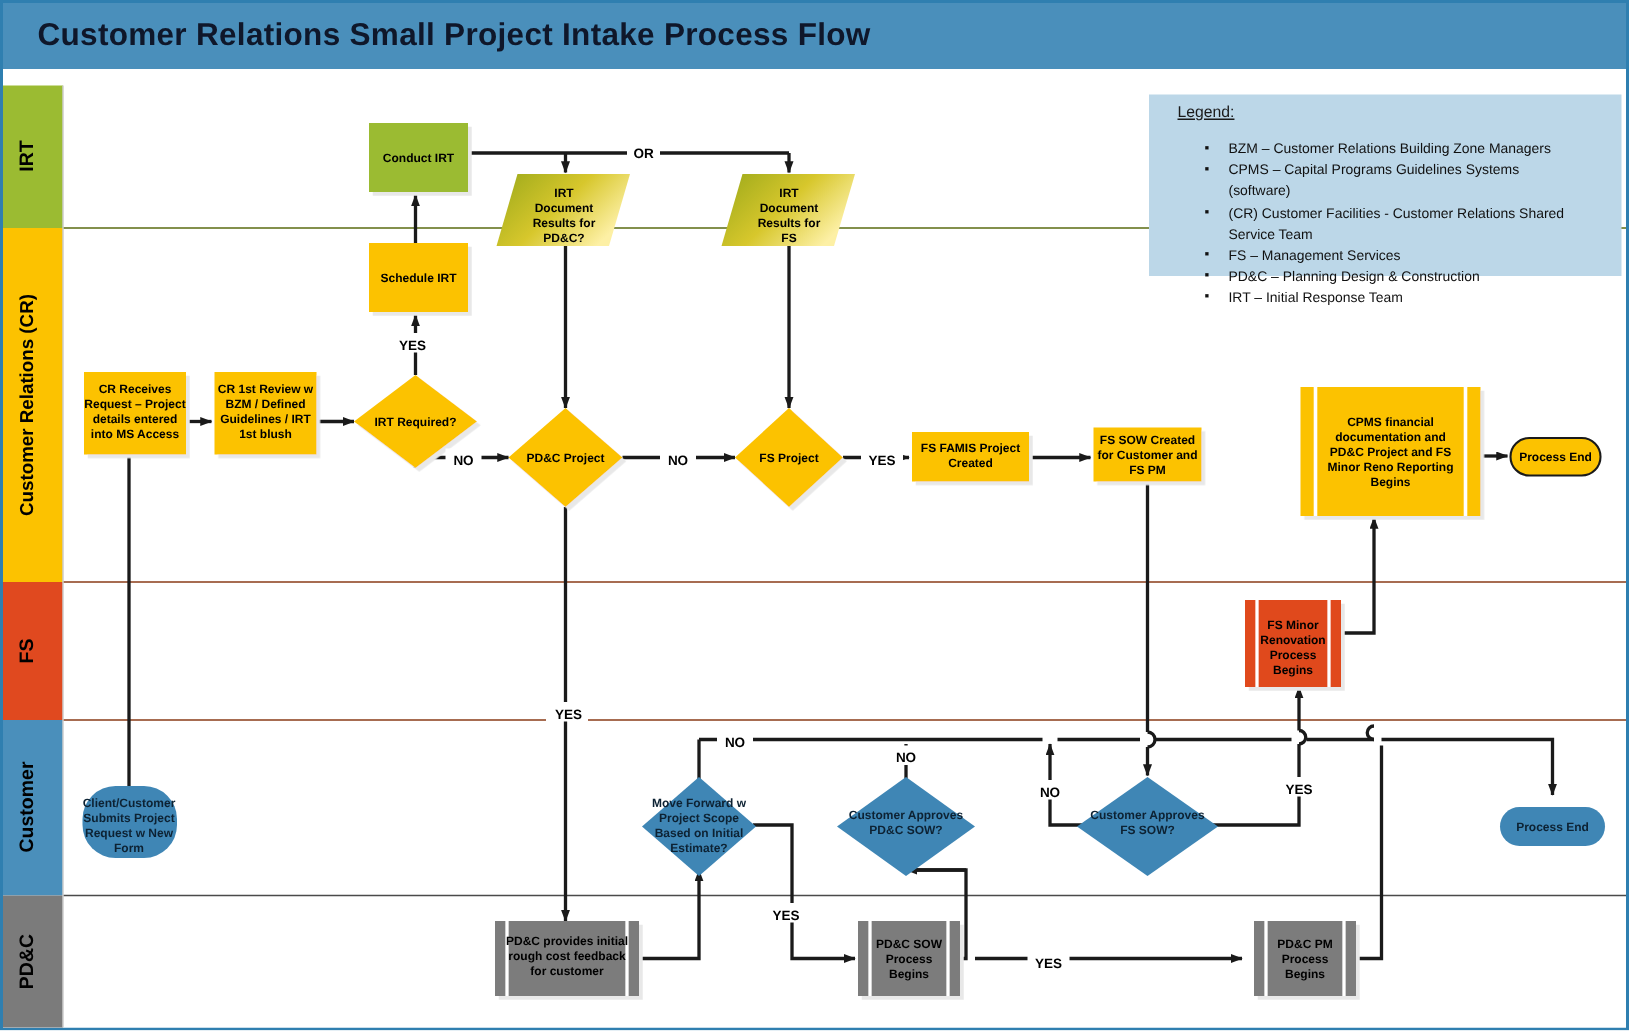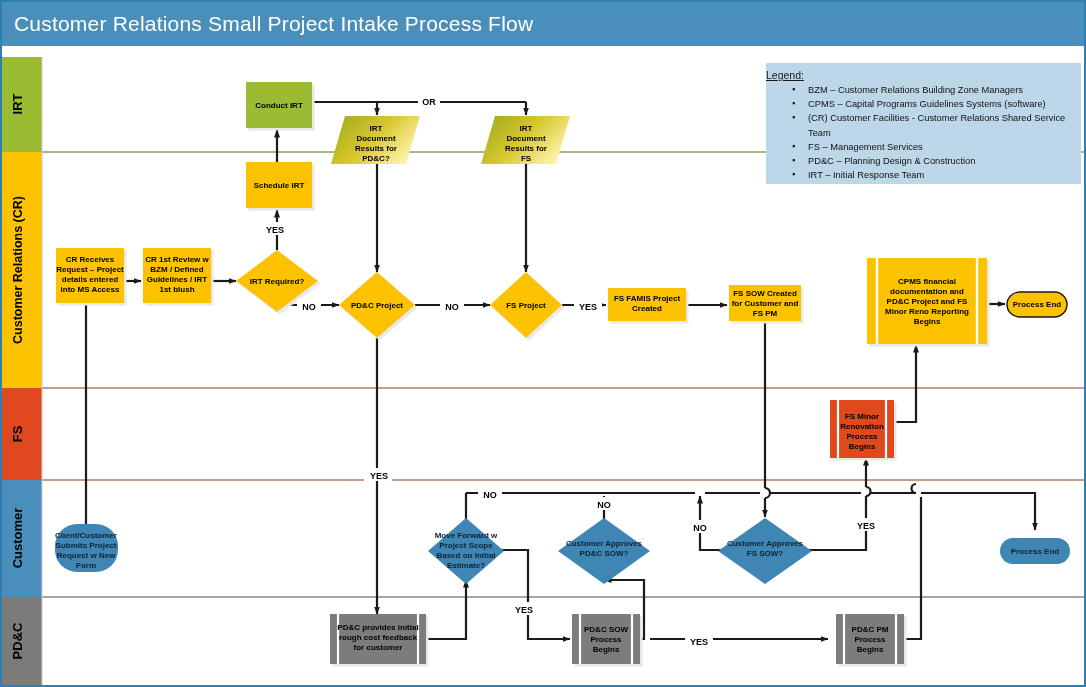--- a/index.html
+++ b/index.html
@@ -1,28 +1,28 @@
 <!DOCTYPE html>
 <html><head>
 <meta charset="utf-8">
 <style>
   html,body{margin:0;padding:0;background:#fff;}
   body{font-family:"Liberation Sans",sans-serif;}
   #page{position:relative;width:1086px;height:687px;background:#ffffff;overflow:hidden;}
   #frame{position:absolute;left:0;top:0;width:1086px;height:687px;border:2px solid #2f7fb0;box-sizing:border-box;}
   #title-bar{position:absolute;left:2px;top:2px;width:1082px;height:44px;background:#4a8fbb;display:flex;align-items:center;}
-  #title-bar .t{color:#ffffff;font-size:21px;font-weight:normal;padding-left:12px;letter-spacing:.2px;}
+  #title-bar .t{color:#0f172a;font-size:21px;font-weight:bold;padding-left:23px;letter-spacing:.2px;}
   svg{position:absolute;left:0;top:0;}
   .lane-label{font-weight:bold;fill:#000;}
   .shape-text{font-size:8px;font-weight:bold;fill:#000;text-anchor:middle;}
   .shape-text-blue{font-size:8px;font-weight:bold;fill:#0d2233;text-anchor:middle;}
   .edge-label{font-size:9px;font-weight:bold;fill:#000;text-anchor:middle;}
   .legend-box{position:absolute;left:766px;top:63px;width:315px;height:121px;background:#bcd7e8;}
-  .legend-title{font-size:10.5px;color:#1a1a1a;text-decoration:underline;margin:6px 0 2px 0;}
-  .legend-list{margin:0;padding:0 14px 0 26px;list-style:none;}
+  .legend-title{font-size:10.5px;color:#1a1a1a;text-decoration:underline;margin:6px 0 2px 19px;}
+  .legend-list{margin:11px;padding:0 14px 0 26px;list-style:none;}
   .legend-list li{font-size:9.3px;color:#101010;line-height:14.2px;position:relative;padding-left:16px;}
   .legend-list li:before{content:"\25AA";position:absolute;left:0;top:-1px;font-size:9px;color:#111;}
 </style>
 </head>
 <body>
 
 <div id="page">
 
   <div id="frame"></div>
 

